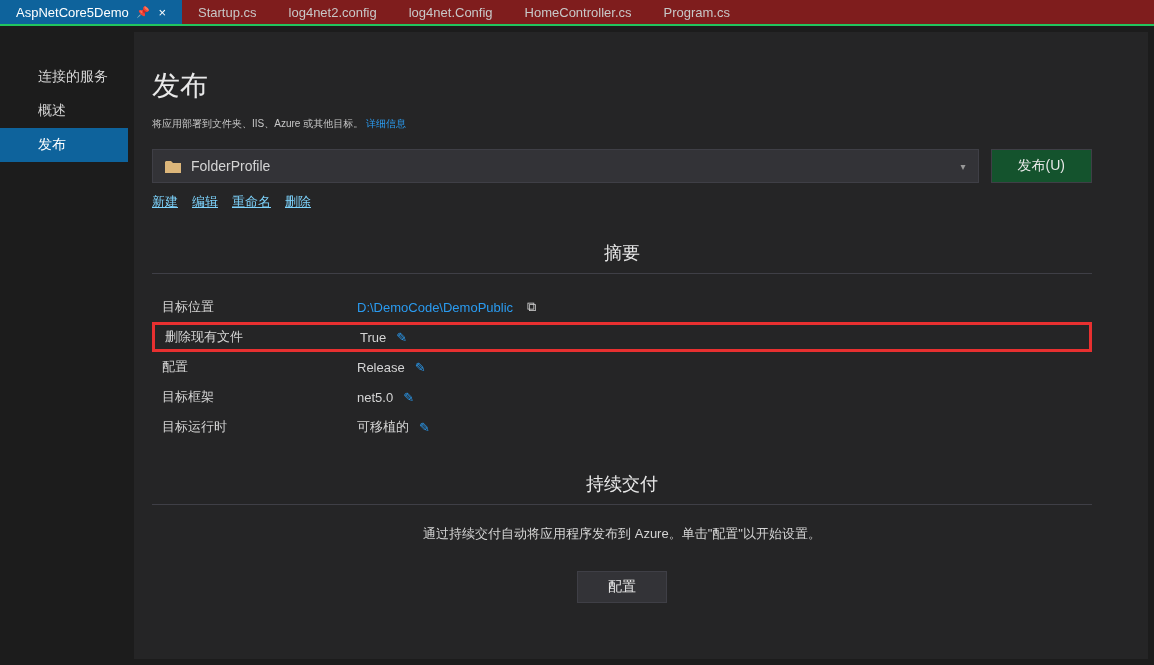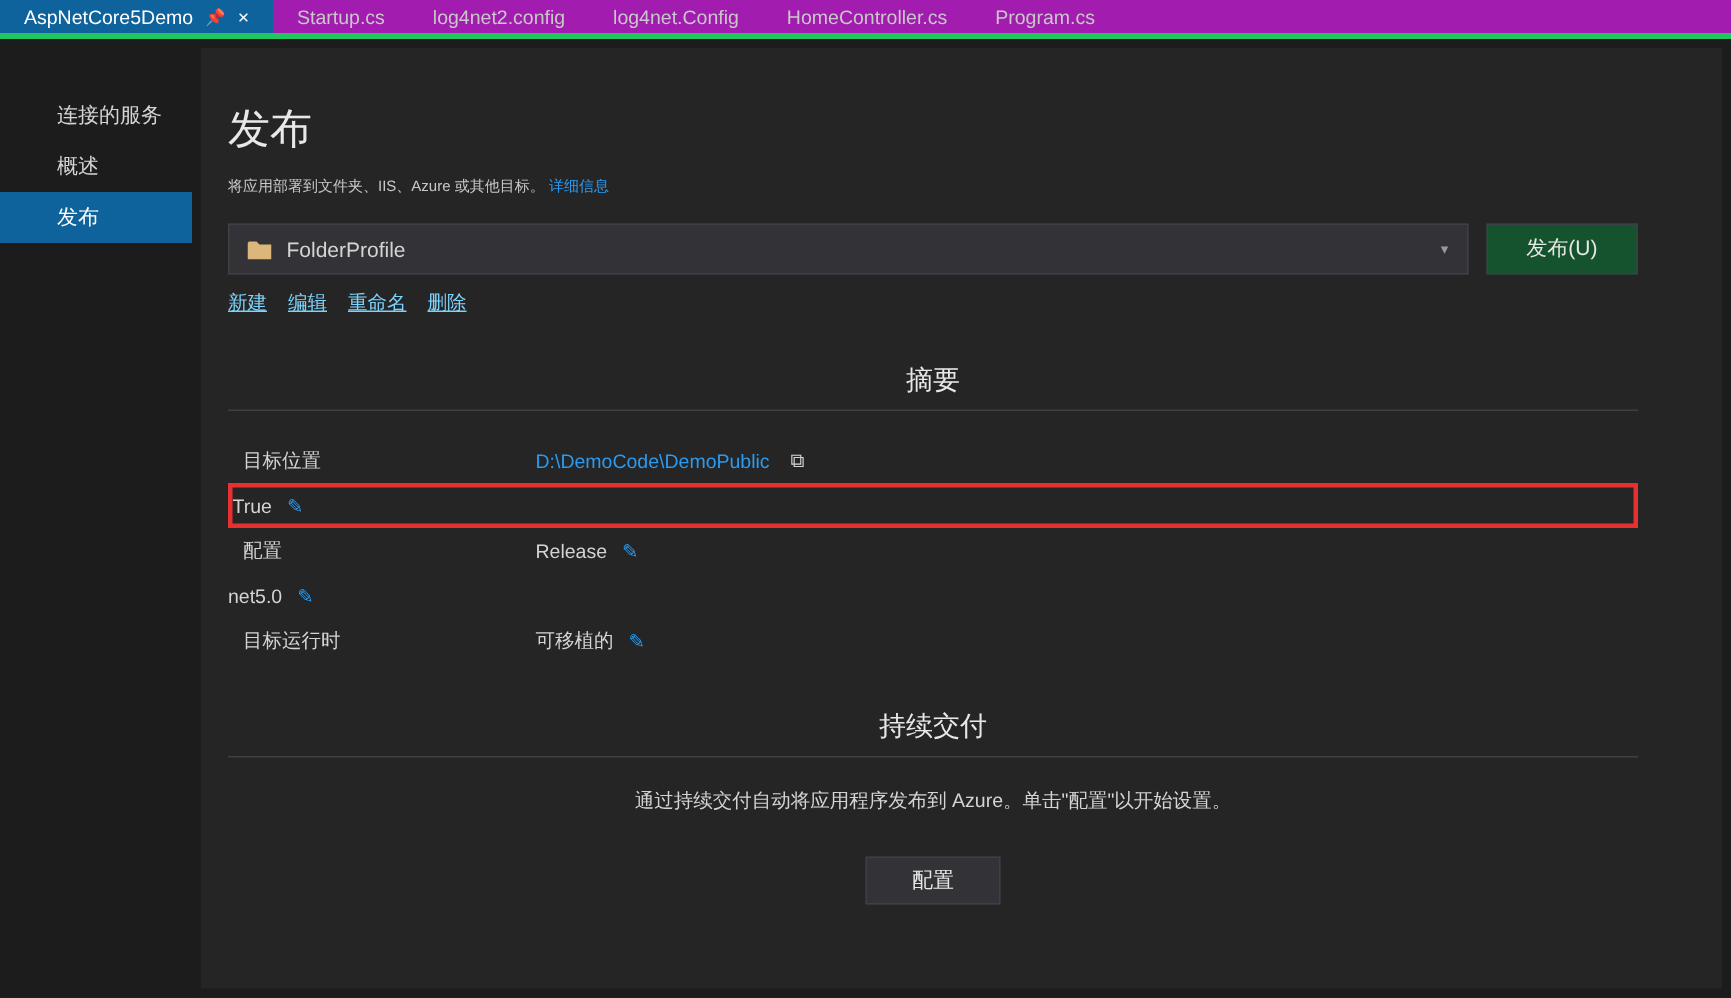--- a/index.html
+++ b/index.html
@@ -10,22 +10,22 @@
     body {
       font-family: "Segoe UI", "Microsoft YaHei", sans-serif;
       background: #1c1c1c;
       color: #d4d4d4;
       width: 1154px;
       height: 665px;
       overflow: hidden;
     }
     .tab-bar {
       display: flex;
-      background: #a21caf;
-      border-bottom: 4px solid #22c55e;
+      background: #7f1d1d;
+      border-bottom: 2px solid #22c55e;
       height: 26px;
       align-items: stretch;
     }
     .tab {
       display: flex;
       align-items: center;
       padding: 0 16px;
       font-size: 13px;
       color: #c8c8c8;
       cursor: pointer;
@@ -273,33 +273,35 @@
 
     <div class="summary-table">
       <div class="summary-row">
         <div class="summary-label">目标位置</div>
         <div class="summary-value link-value">
           <span>D:\DemoCode\DemoPublic</span>
           <span class="copy-icon">⧉</span>
         </div>
       </div>
       <div class="summary-row highlighted">
+        <div class="summary-label">删除现有文件</div>
         <div class="summary-value">
           <span>True</span>
           <span class="edit-icon">✎</span>
         </div>
       </div>
       <div class="summary-row">
         <div class="summary-label">配置</div>
         <div class="summary-value">
           <span>Release</span>
           <span class="edit-icon">✎</span>
         </div>
       </div>
       <div class="summary-row">
+        <div class="summary-label">目标框架</div>
         <div class="summary-value">
           <span>net5.0</span>
           <span class="edit-icon">✎</span>
         </div>
       </div>
       <div class="summary-row">
         <div class="summary-label">目标运行时</div>
         <div class="summary-value">
           <span>可移植的</span>
           <span class="edit-icon">✎</span>

